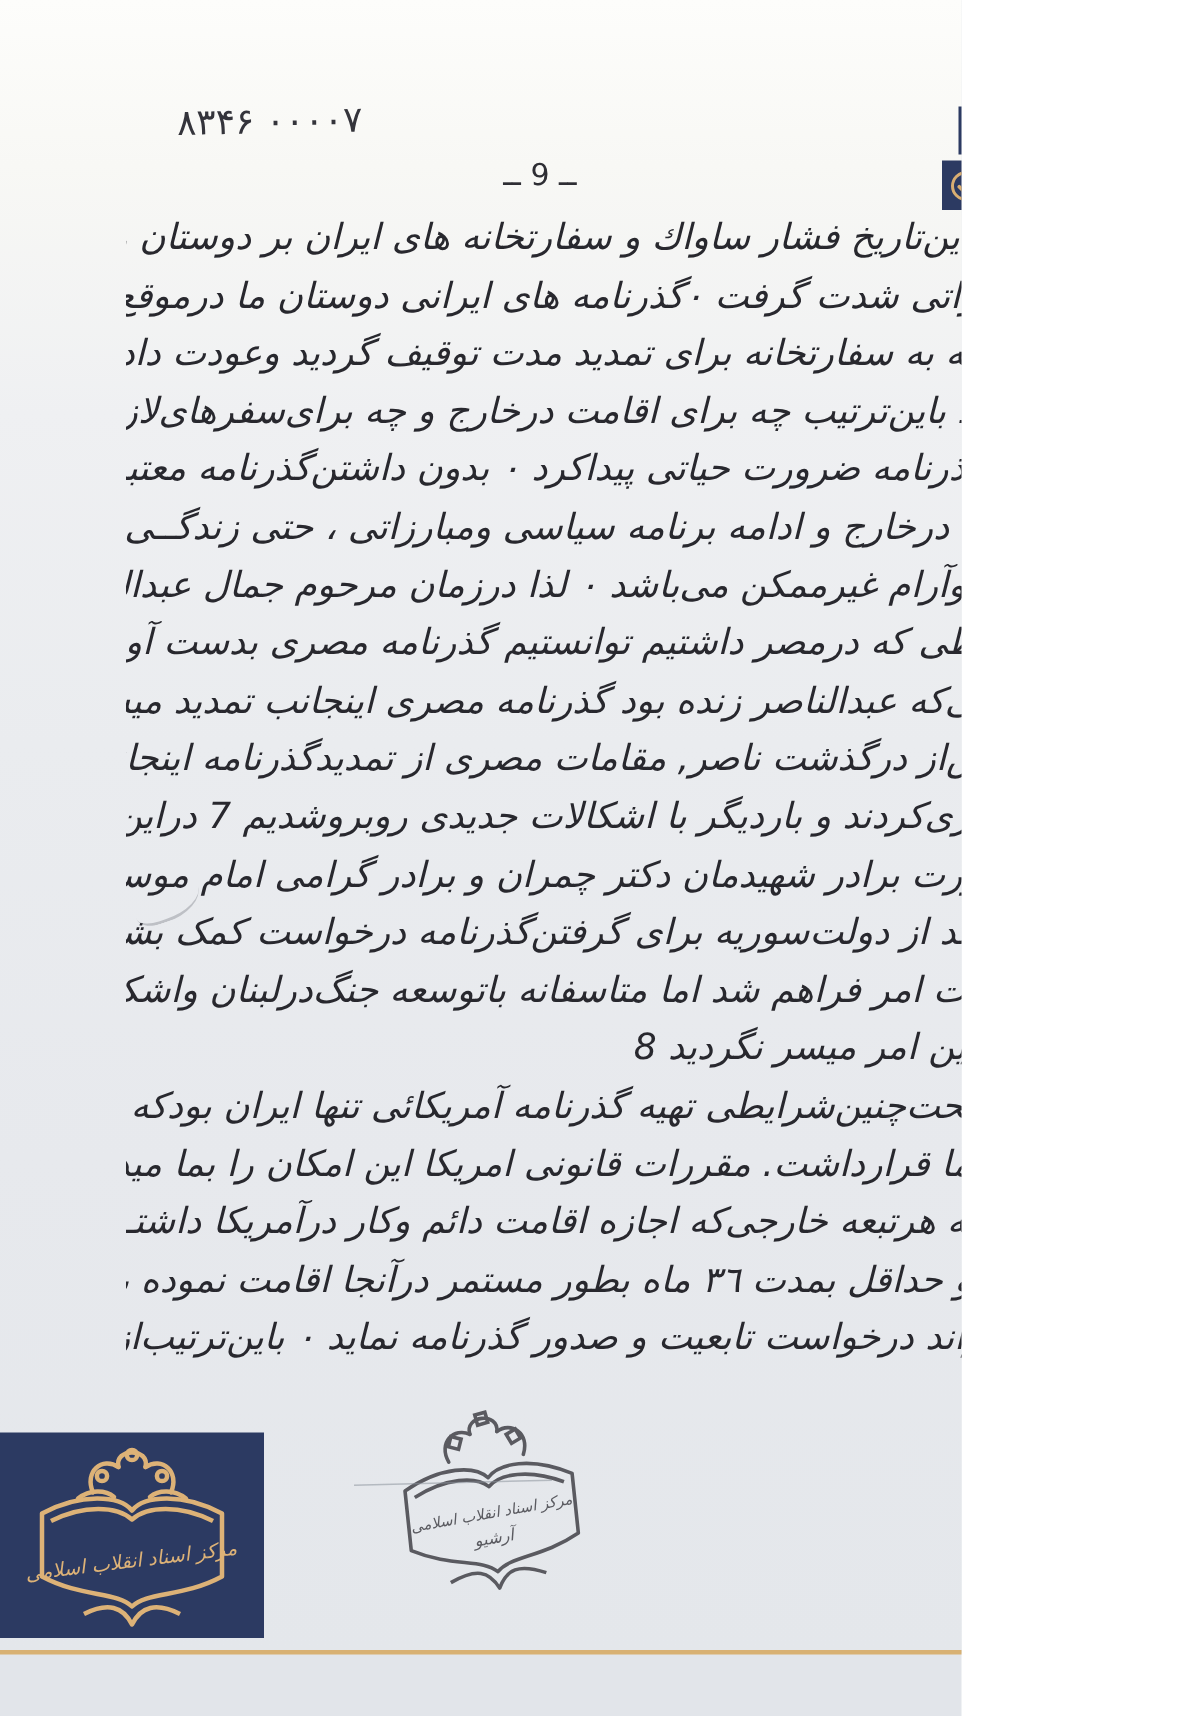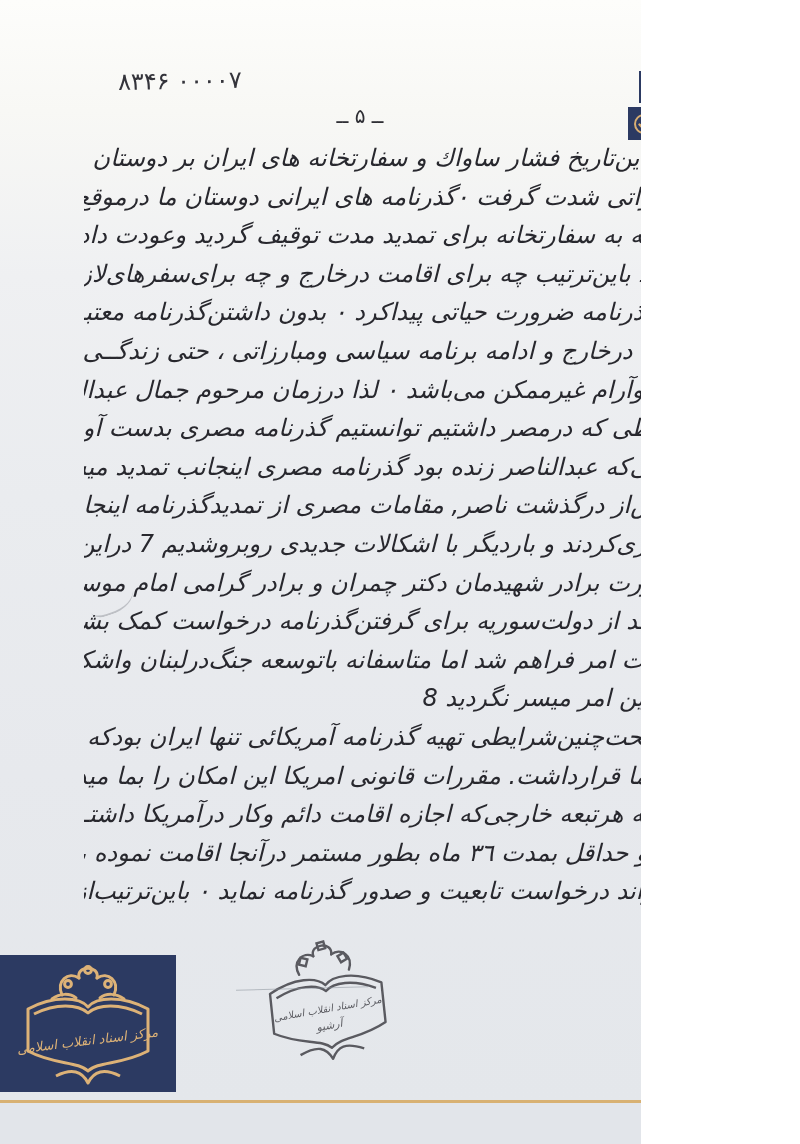--- a/index.html
+++ b/index.html
@@ -75,21 +75,21 @@
 </head>
 <body>
 
 <div class="canvas">
 
   <div class="paper"></div>
   <div class="frame-v"></div>
   <div class="frame-h"></div>
 
   <div class="ref-number">۸۳۴۶ ۰۰۰۰۷</div>
-  <div class="page-number">ــ ۵ ــ</div>
+  <div class="page-number">ــ 9 ــ</div>
 
   <div class="doc-text" id="doc-lines">
       <div class="line indent">از این‌تاریخ فشار ساواك و سفارتخانه های ایران بر دوستان ما</div>
       <div class="line">ومبارزاتی شدت گرفت ۰گذرنامه های ایرانی دوستان ما درموقع</div>
       <div class="line">مراجعه به سفارتخانه برای تمدید مدت توقیف گردید وعودت داده</div>
       <div class="line">نشد 1 باین‌ترتیب چه برای اقامت درخارج و چه برای‌سفرهای‌لازم،</div>
       <div class="line">تهیه گذرنامه ضرورت حیاتی پیداکرد ۰ بدون داشتن‌گذرنامه معتبر</div>
       <div class="line">اقامت درخارج و ادامه برنامه سیاسی ومبارزاتی ، حتی زندگــی</div>
       <div class="line">عادی وآرام غیرممکن می‌باشد ۰ لذا درزمان مرحوم جمال عبدالناصر</div>
       <div class="line">وارتباطی که درمصر داشتیم توانستیم گذرنامه مصری بدست آوریــم ۰</div>

